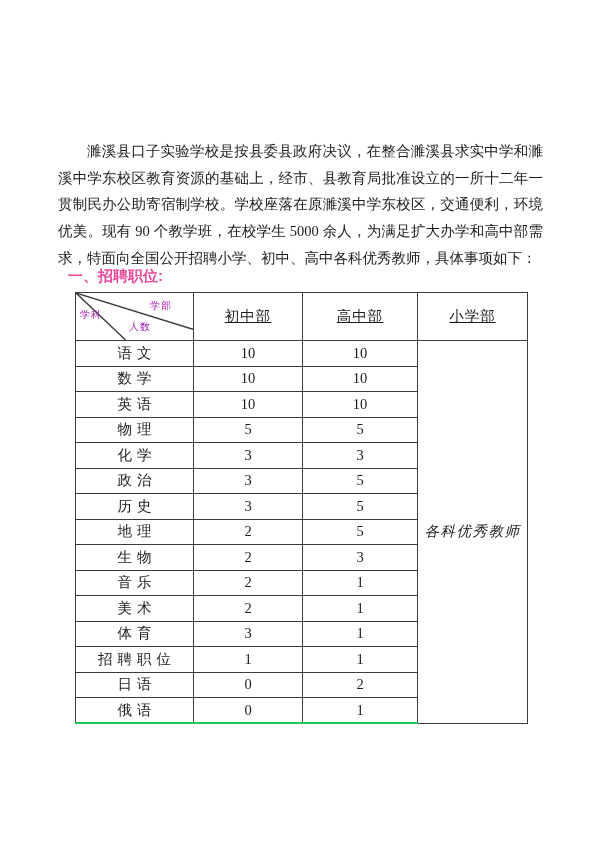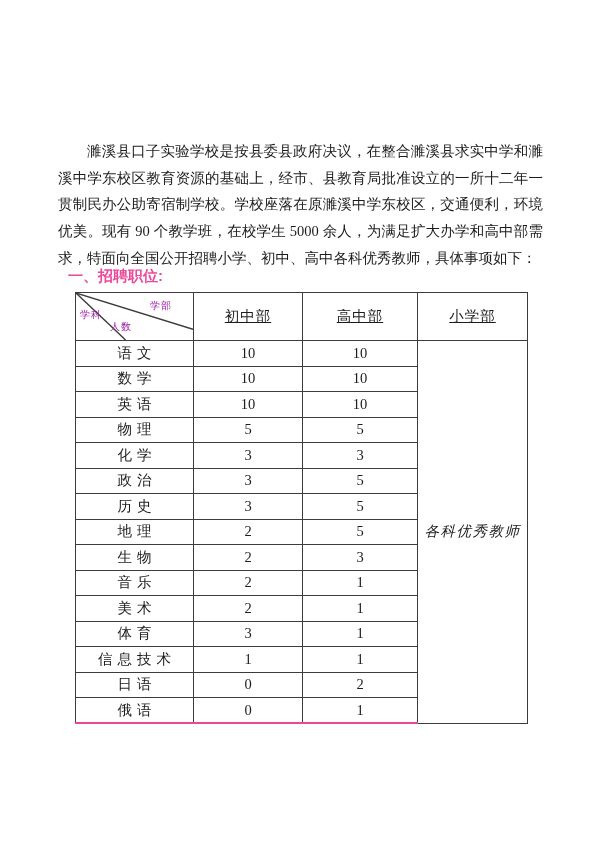--- a/index.html
+++ b/index.html
@@ -67,41 +67,41 @@
     padding: 0;
     text-align: center;
     vertical-align: middle;
     font-weight: 400;
     font-size: 14.5px;
     color: #1c1c1c;
     overflow: hidden;
   }
   table.recruit tr.header-row { height: 48px; }
   table.recruit tr.data-row   { height: 25.5px; }
-  table.recruit tr.data-row:last-child td { border-bottom: 2px solid #ec4899; }
+  table.recruit tr.data-row:last-child td { border-bottom: 2px solid #22c55e; }
   .col-head { letter-spacing: 1px; text-decoration: underline; }
   .subject-cell { letter-spacing: 5px; text-indent: 5px; }
   .note-cell { font-size: 14px; letter-spacing: 1.5px; font-style: italic; }
   .corner-cell { position: relative; }
   .corner-cell svg {
     position: absolute;
     top: 0; left: 0;
     width: 100%; height: 100%;
     display: block;
   }
   .corner-label {
     position: absolute;
     font-size: 10px;
     line-height: 15px;
     letter-spacing: 1px;
     color: #a21caf;
     white-space: nowrap;
   }
   .corner-dept  { top: 5px;  right: 21px; }
-  .corner-count { bottom: 6px; left: 34px; }
+  .corner-count { bottom: 6px; left: 53px; }
   .corner-subj  { bottom: 18px; left: 4px; }
 </style>
 </head>
 <body>
 
 <div class="page">
 
 
   <p class="intro">濉溪县口子实验学校是按县委县政府决议，在整合濉溪县求实中学和濉溪中学东校区教育资源的基础上，经市、县教育局批准设立的一所十二年一贯制民办公助寄宿制学校。学校座落在原濉溪中学东校区，交通便利，环境优美。现有 90 个教学班，在校学生 5000 余人，为满足扩大办学和高中部需求，特面向全国公开招聘小学、初中、高中各科优秀教师，具体事项如下：</p>
 
@@ -185,21 +185,21 @@
       <td class="subject-cell">美术</td>
       <td>2</td>
       <td>1</td>
     </tr>
     <tr class="data-row">
       <td class="subject-cell">体育</td>
       <td>3</td>
       <td>1</td>
     </tr>
     <tr class="data-row">
-      <td class="subject-cell">信息技术</td>
+      <td class="subject-cell">招聘职位</td>
       <td>1</td>
       <td>1</td>
     </tr>
     <tr class="data-row">
       <td class="subject-cell">日语</td>
       <td>0</td>
       <td>2</td>
     </tr>
     <tr class="data-row">
       <td class="subject-cell">俄语</td>

